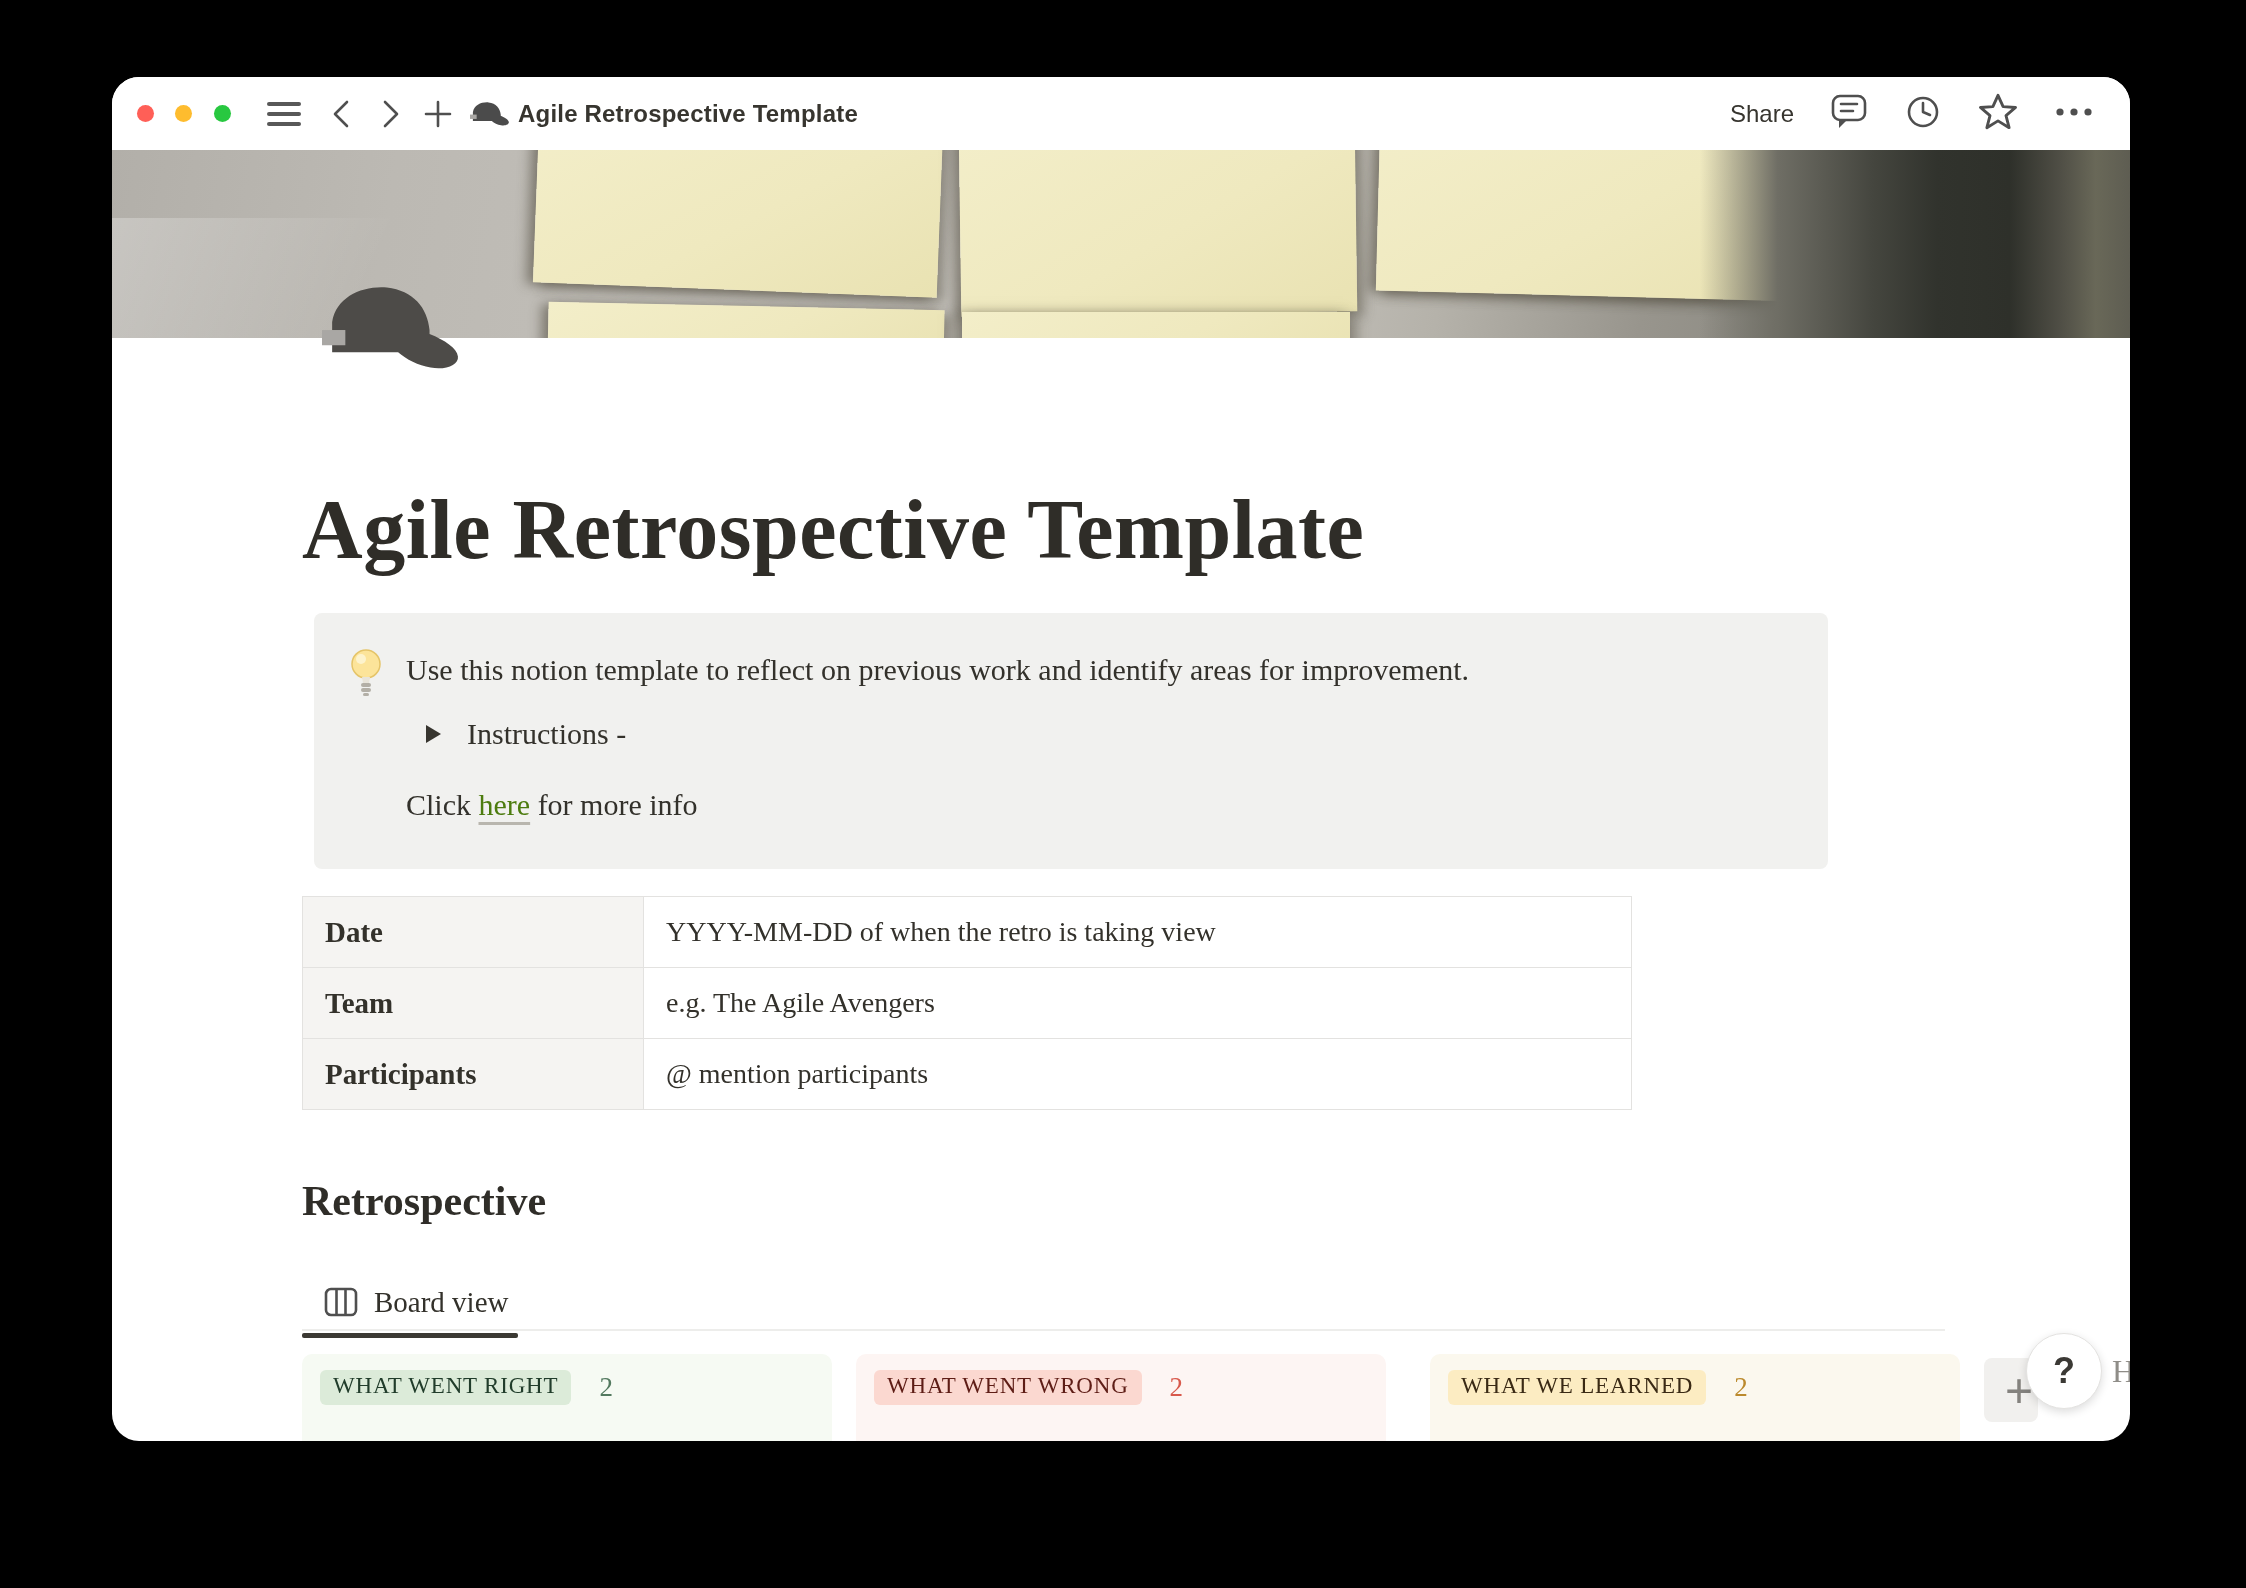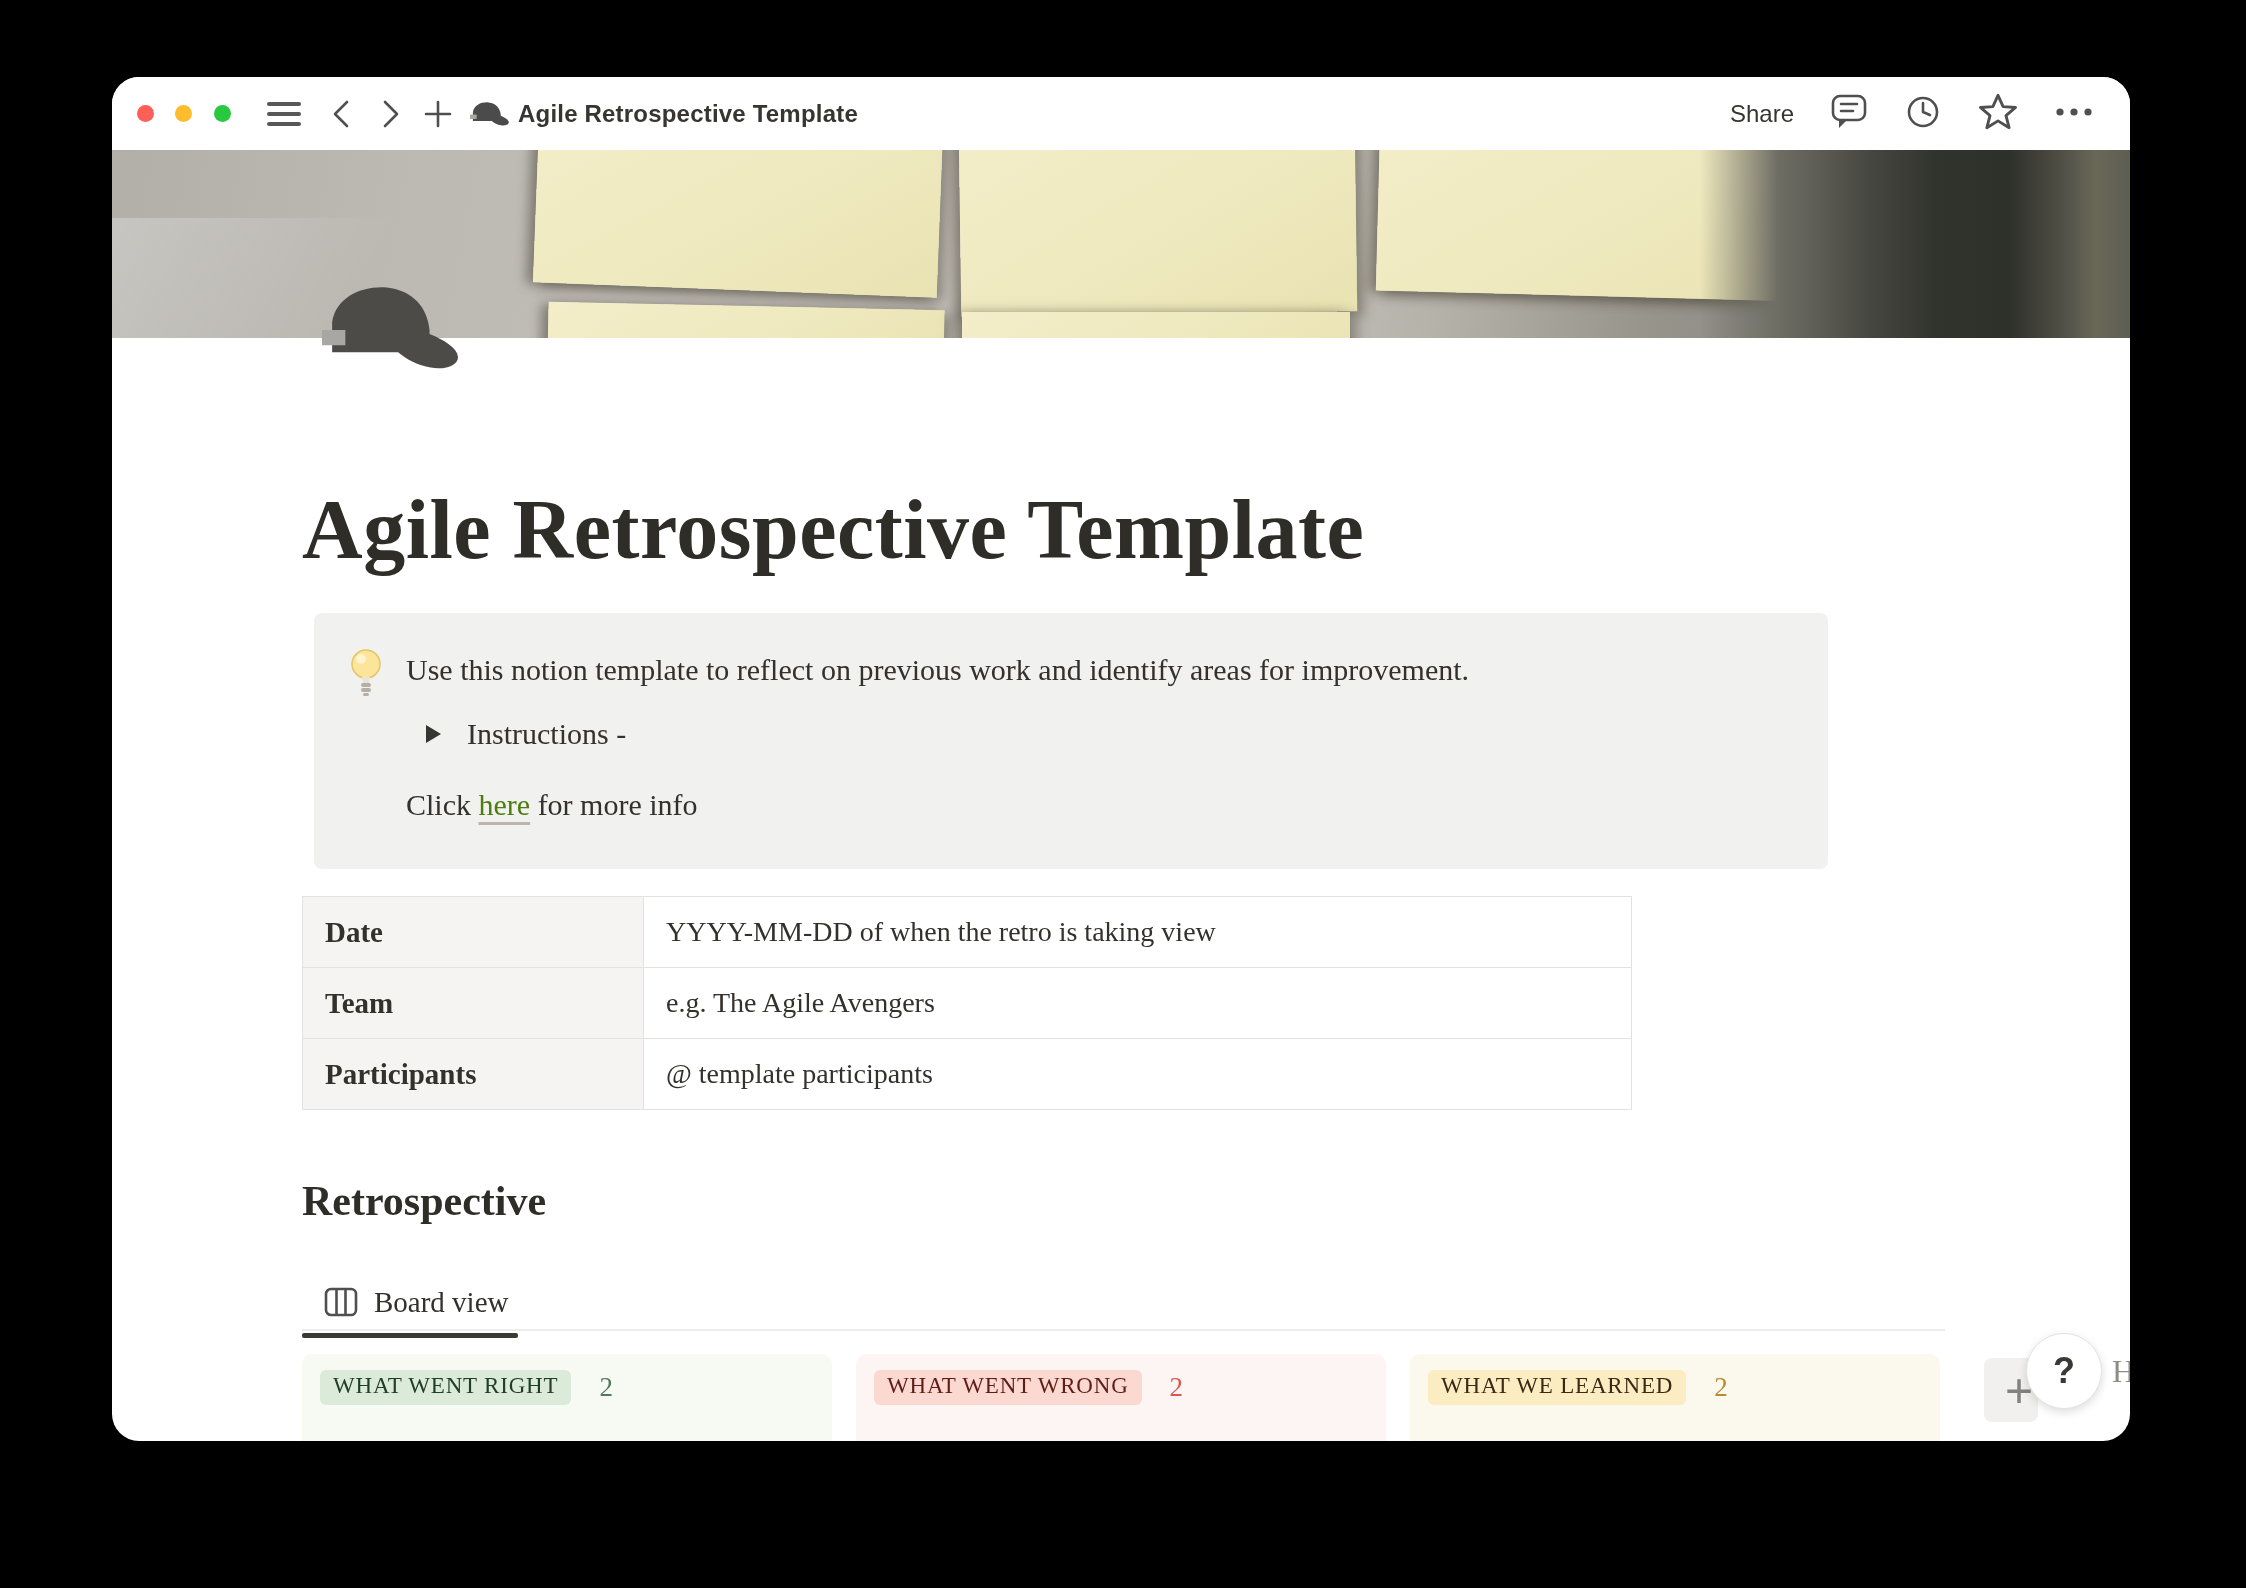--- a/index.html
+++ b/index.html
@@ -75,21 +75,21 @@
 
   .tabrow { position:absolute; left:190px; top:1188px; width:1643px; height:66px; border-bottom:2px solid #ededeb; }
   .tab { position:absolute; left:0; top:4px; width:216px; height:66px; display:flex; align-items:center; gap:16px; padding-left:22px; }
   .tab-underline { position:absolute; left:0; bottom:-3px; width:216px; height:5px; background:#3b3933; border-radius:2px; }
   .tab-label { font-family:"Liberation Serif",serif; font-size:29px; color:#33312b; }
 
   .board { position:absolute; left:190px; top:1277px; width:1828px; height:87px; display:flex; gap:24px; }
   .bcol { width:530px; height:120px; border-radius:10px 10px 0 0; padding:16px 18px; }
   .bcol-green  { background:#f6faf3; }
   .bcol-red    { background:#fdf5f3; }
-  .bcol-yellow { background:#fbf8ee; }
+  .bcol-yellow { background:#fbf8ee;margin-left:20px; }
   .ghead { display:flex; align-items:center; gap:28px; }
   .gpill { font-family:"Liberation Serif",serif; font-size:23px; letter-spacing:.8px; padding:3px 13px 6px; border-radius:6px; white-space:nowrap; }
   .gpill-green  { background:#dcebd9; color:#213d2b; }
   .gpill-red    { background:#fbd8d0; color:#5e1d16; }
   .gpill-yellow { background:#fcecc2; color:#3a2a15; }
   .gcount { font-family:"Liberation Serif",serif; font-size:27px; }
   .gcount-green  { color:#53795f; }
   .gcount-red    { color:#d8594c; }
   .gcount-yellow { color:#bb8a2d; }
 
@@ -215,21 +215,21 @@
     <div class="prow">
       <div class="pcell-l">Date</div>
       <div class="pcell-r">YYYY-MM-DD of when the retro is taking view</div>
     </div>
     <div class="prow">
       <div class="pcell-l">Team</div>
       <div class="pcell-r">e.g. The Agile Avengers</div>
     </div>
     <div class="prow">
       <div class="pcell-l">Participants</div>
-      <div class="pcell-r">@ template participants</div>
+      <div class="pcell-r">@ mention participants</div>
     </div>
   </div>
 
   <h2 class="section-heading">Retrospective</h2>
 
   <div class="tabrow">
     <div class="tab">
       <svg width="34" height="30" viewBox="0 0 34 30">
         <rect x="2" y="2" width="30" height="26" rx="5" class="icon-stroke" stroke="#37352f"></rect>
         <path d="M12.5 3 V27 M21.5 3 V27" class="icon-stroke" stroke="#37352f"></path>

